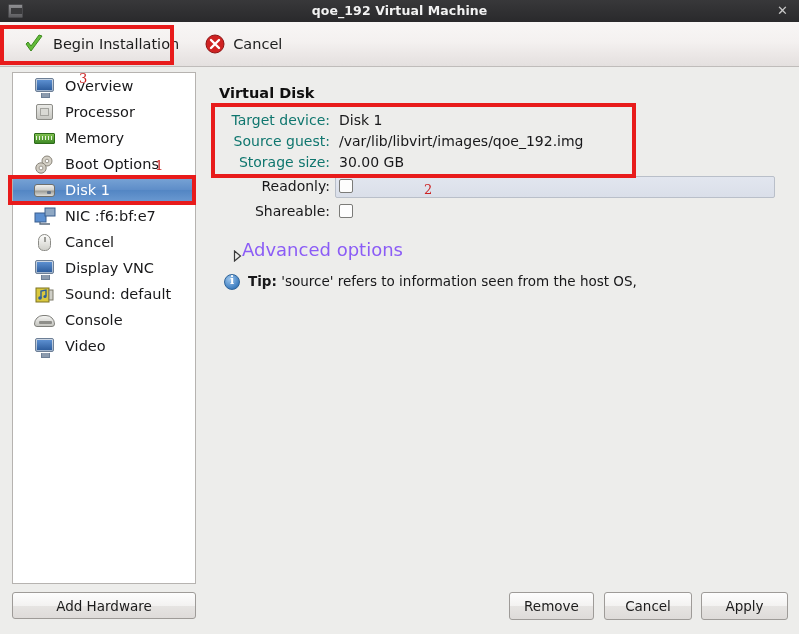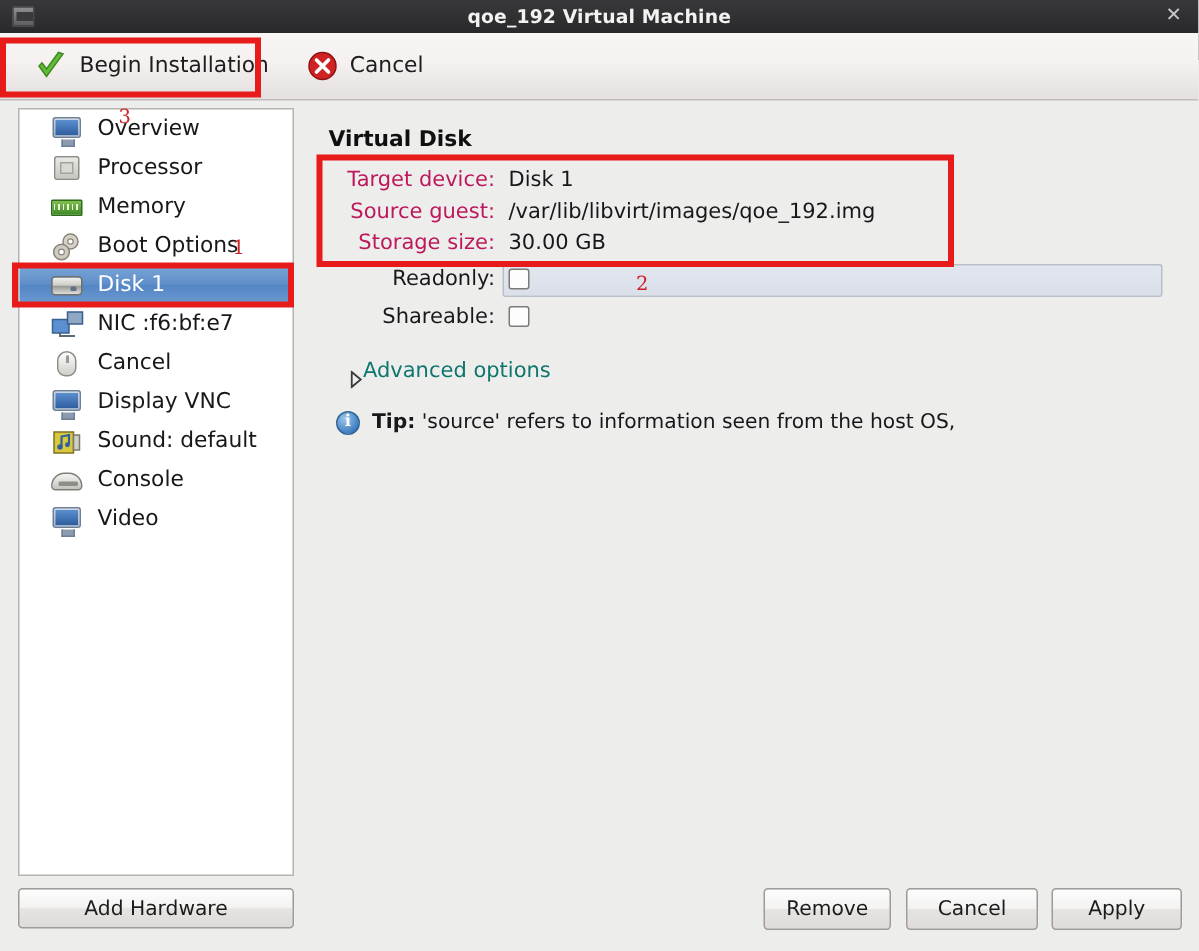--- a/index.html
+++ b/index.html
@@ -159,21 +159,21 @@
   #btn-cancel-bottom { position: absolute; left: 604px; top: 592px; width: 88px; height: 28px; }
   #btn-apply { position: absolute; left: 701px; top: 592px; width: 87px; height: 28px; }
 
   
   .panel-title {
     position: absolute; left: 219px; top: 85px;
     font-size: 14.5px; font-weight: bold; color: #101010;
   }
   .info-row { position: absolute; display: flex; align-items: baseline; }
   .info-label {
-    width: 108px; text-align: right; font-size: 14px; color: #be185d;
+    width: 108px; text-align: right; font-size: 14px; color: #0f766e;
   }
   .info-value { margin-left: 9px; font-size: 14px; color: #18181a; }
   #row-target { left: 222px; top: 112px; }
   #row-source { left: 222px; top: 133px; }
   #row-size   { left: 222px; top: 154px; }
 
   .cb-row { position: absolute; display: flex; align-items: center; }
   .cb-label { width: 108px; text-align: right; font-size: 14px; color: #18181a; }
   .checkbox {
     width: 14px; height: 14px; margin-left: 9px;
@@ -192,21 +192,21 @@
   .expander {
     position: absolute; left: 226px; top: 239px;
     display: flex; align-items: center; cursor: pointer;
   }
   .expander-arrow {
     width: 0; height: 0; margin-right: 9px;
     border-left: 7px solid transparent;
     border-top: 5px solid transparent; border-bottom: 5px solid transparent;
   }
   .expander-arrow svg { display: block; }
-  .expander-label { font-size: 14px; color: #0f766e; }
+  .expander-label { font-size: 18px; color: #8b5cf6; }
 
   .tip { position: absolute; left: 224px; top: 272px; display: flex; }
   .tip-icon {
     width: 16px; height: 16px; margin-top: 2px; margin-right: 8px;
     flex: 0 0 16px; position: relative;
     background: radial-gradient(circle at 35% 30%, #9ec6ec, #3f7fc1 70%, #2b5d96);
     border: 1px solid #2f6499; border-radius: 50%;
   }
   .tip-icon::after {
     content: "i"; position: absolute; left: 0; top: -1px; width: 14px;

